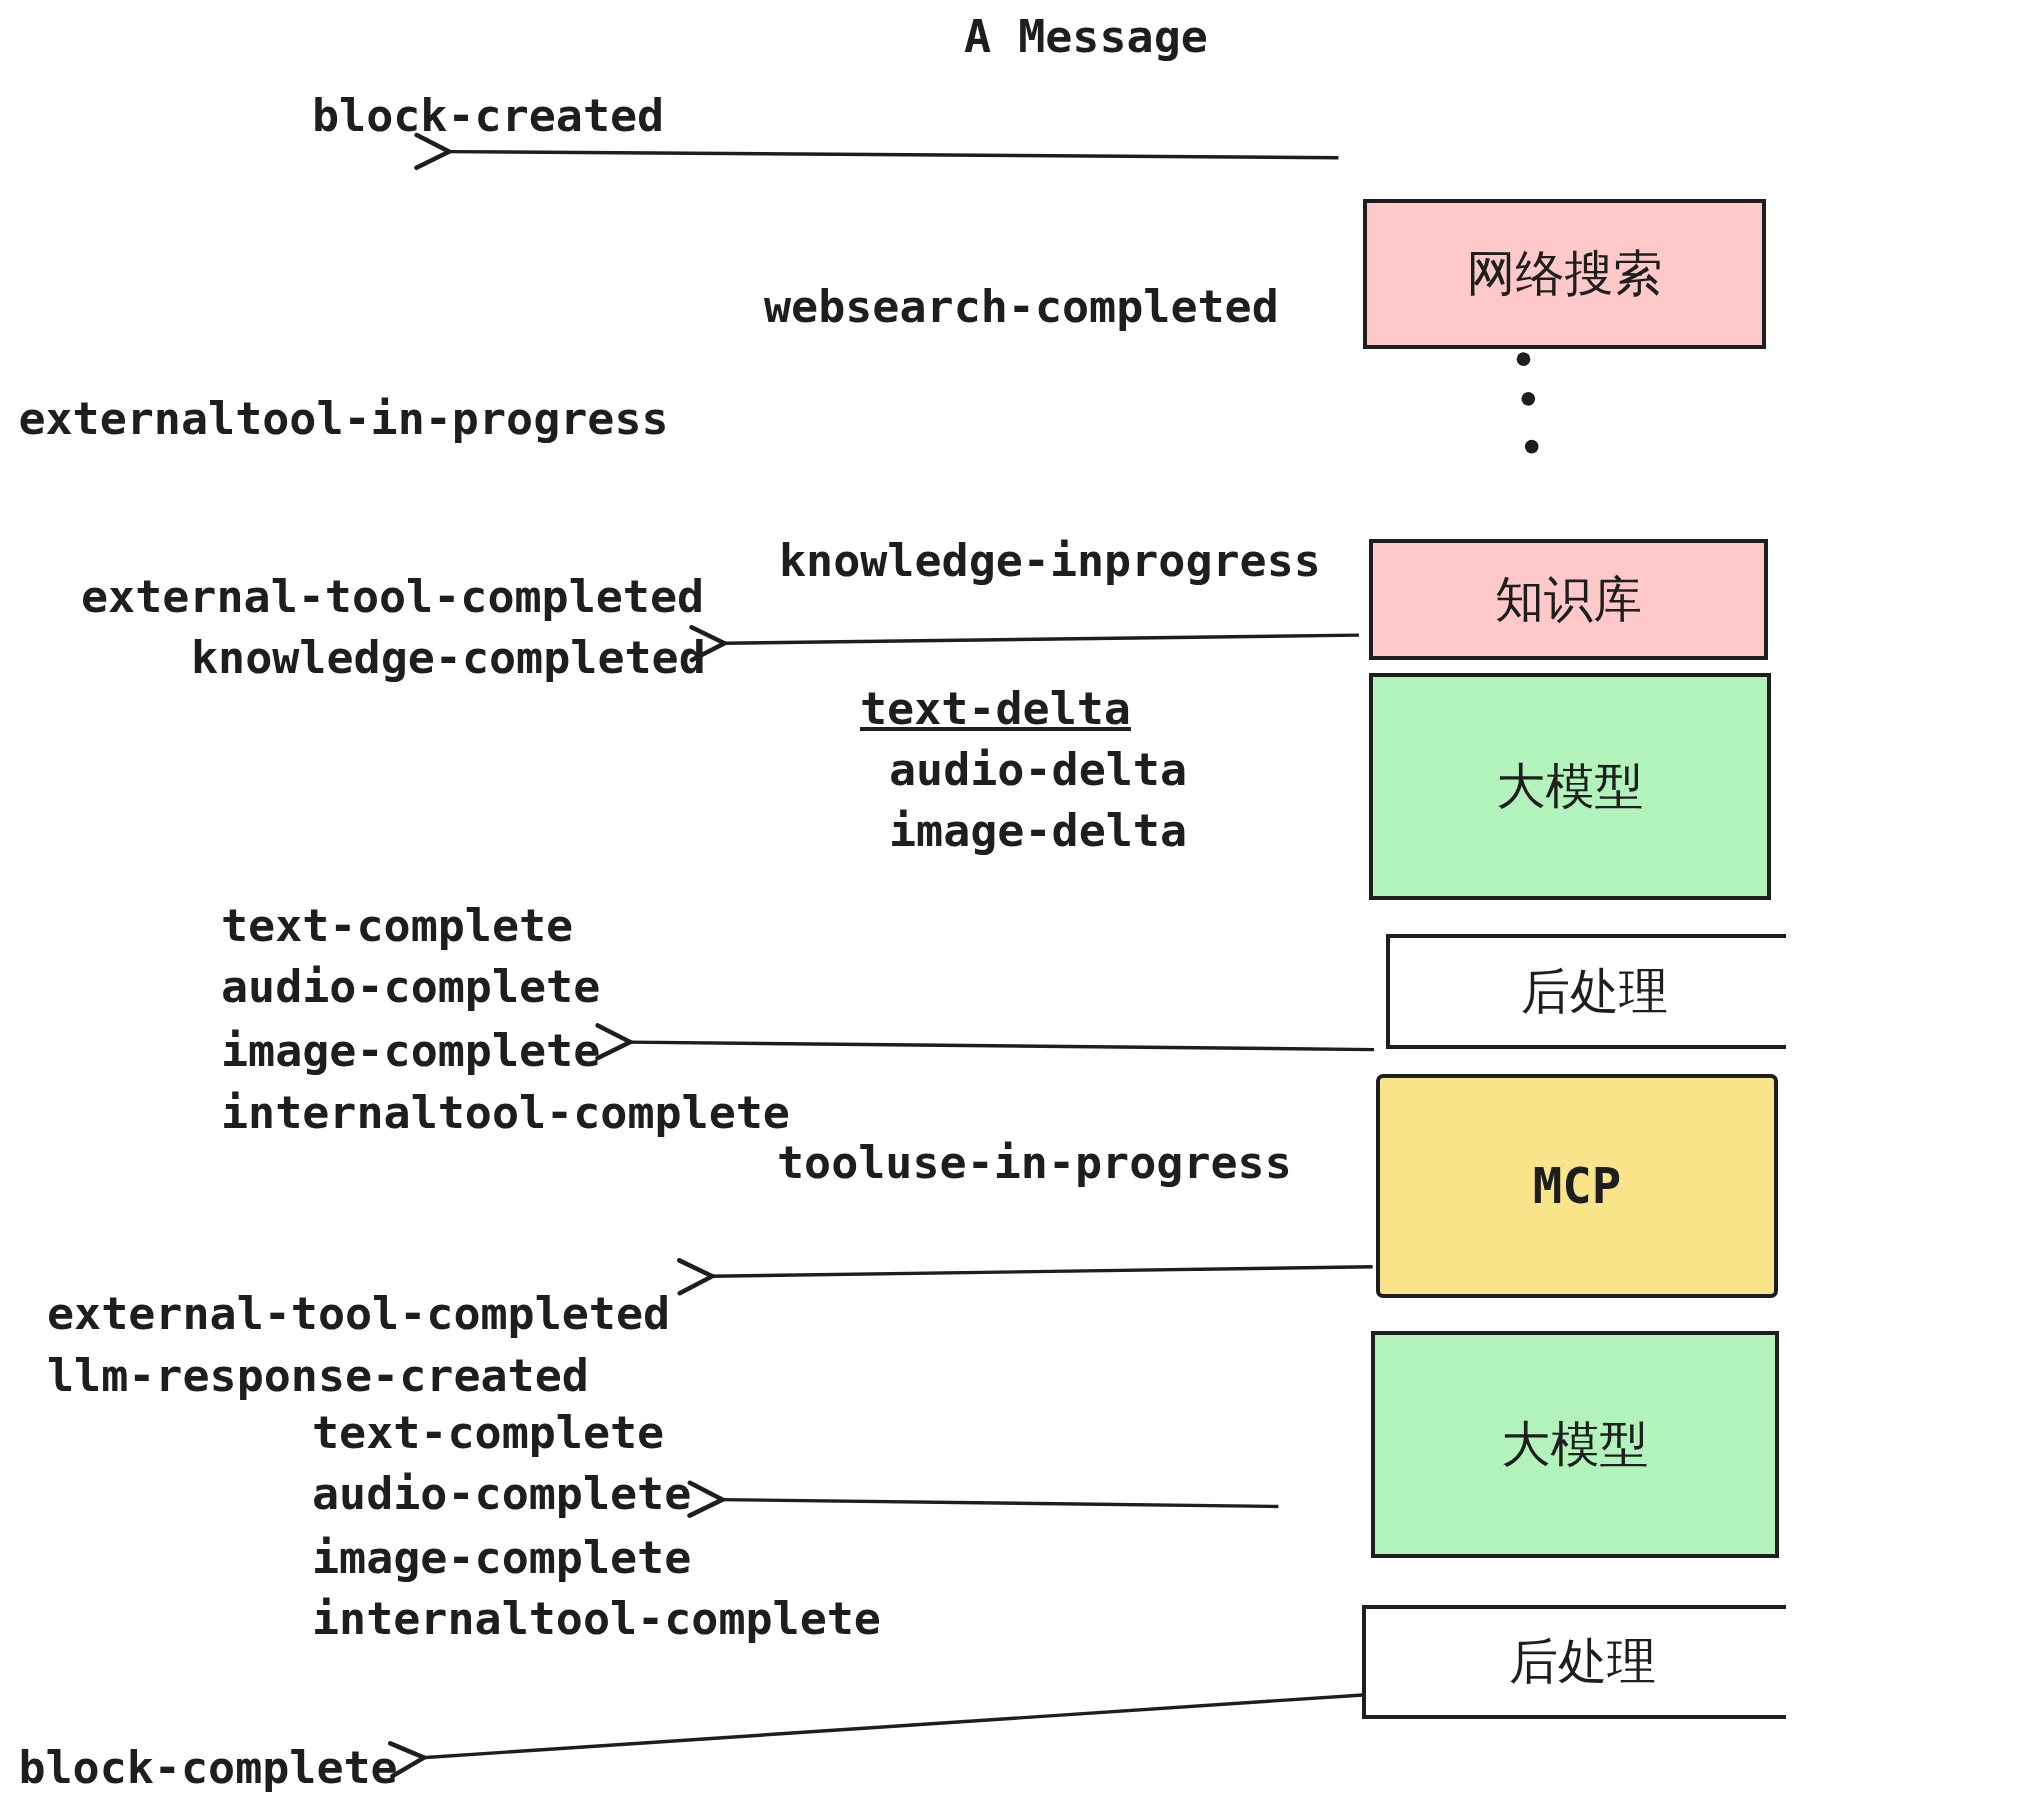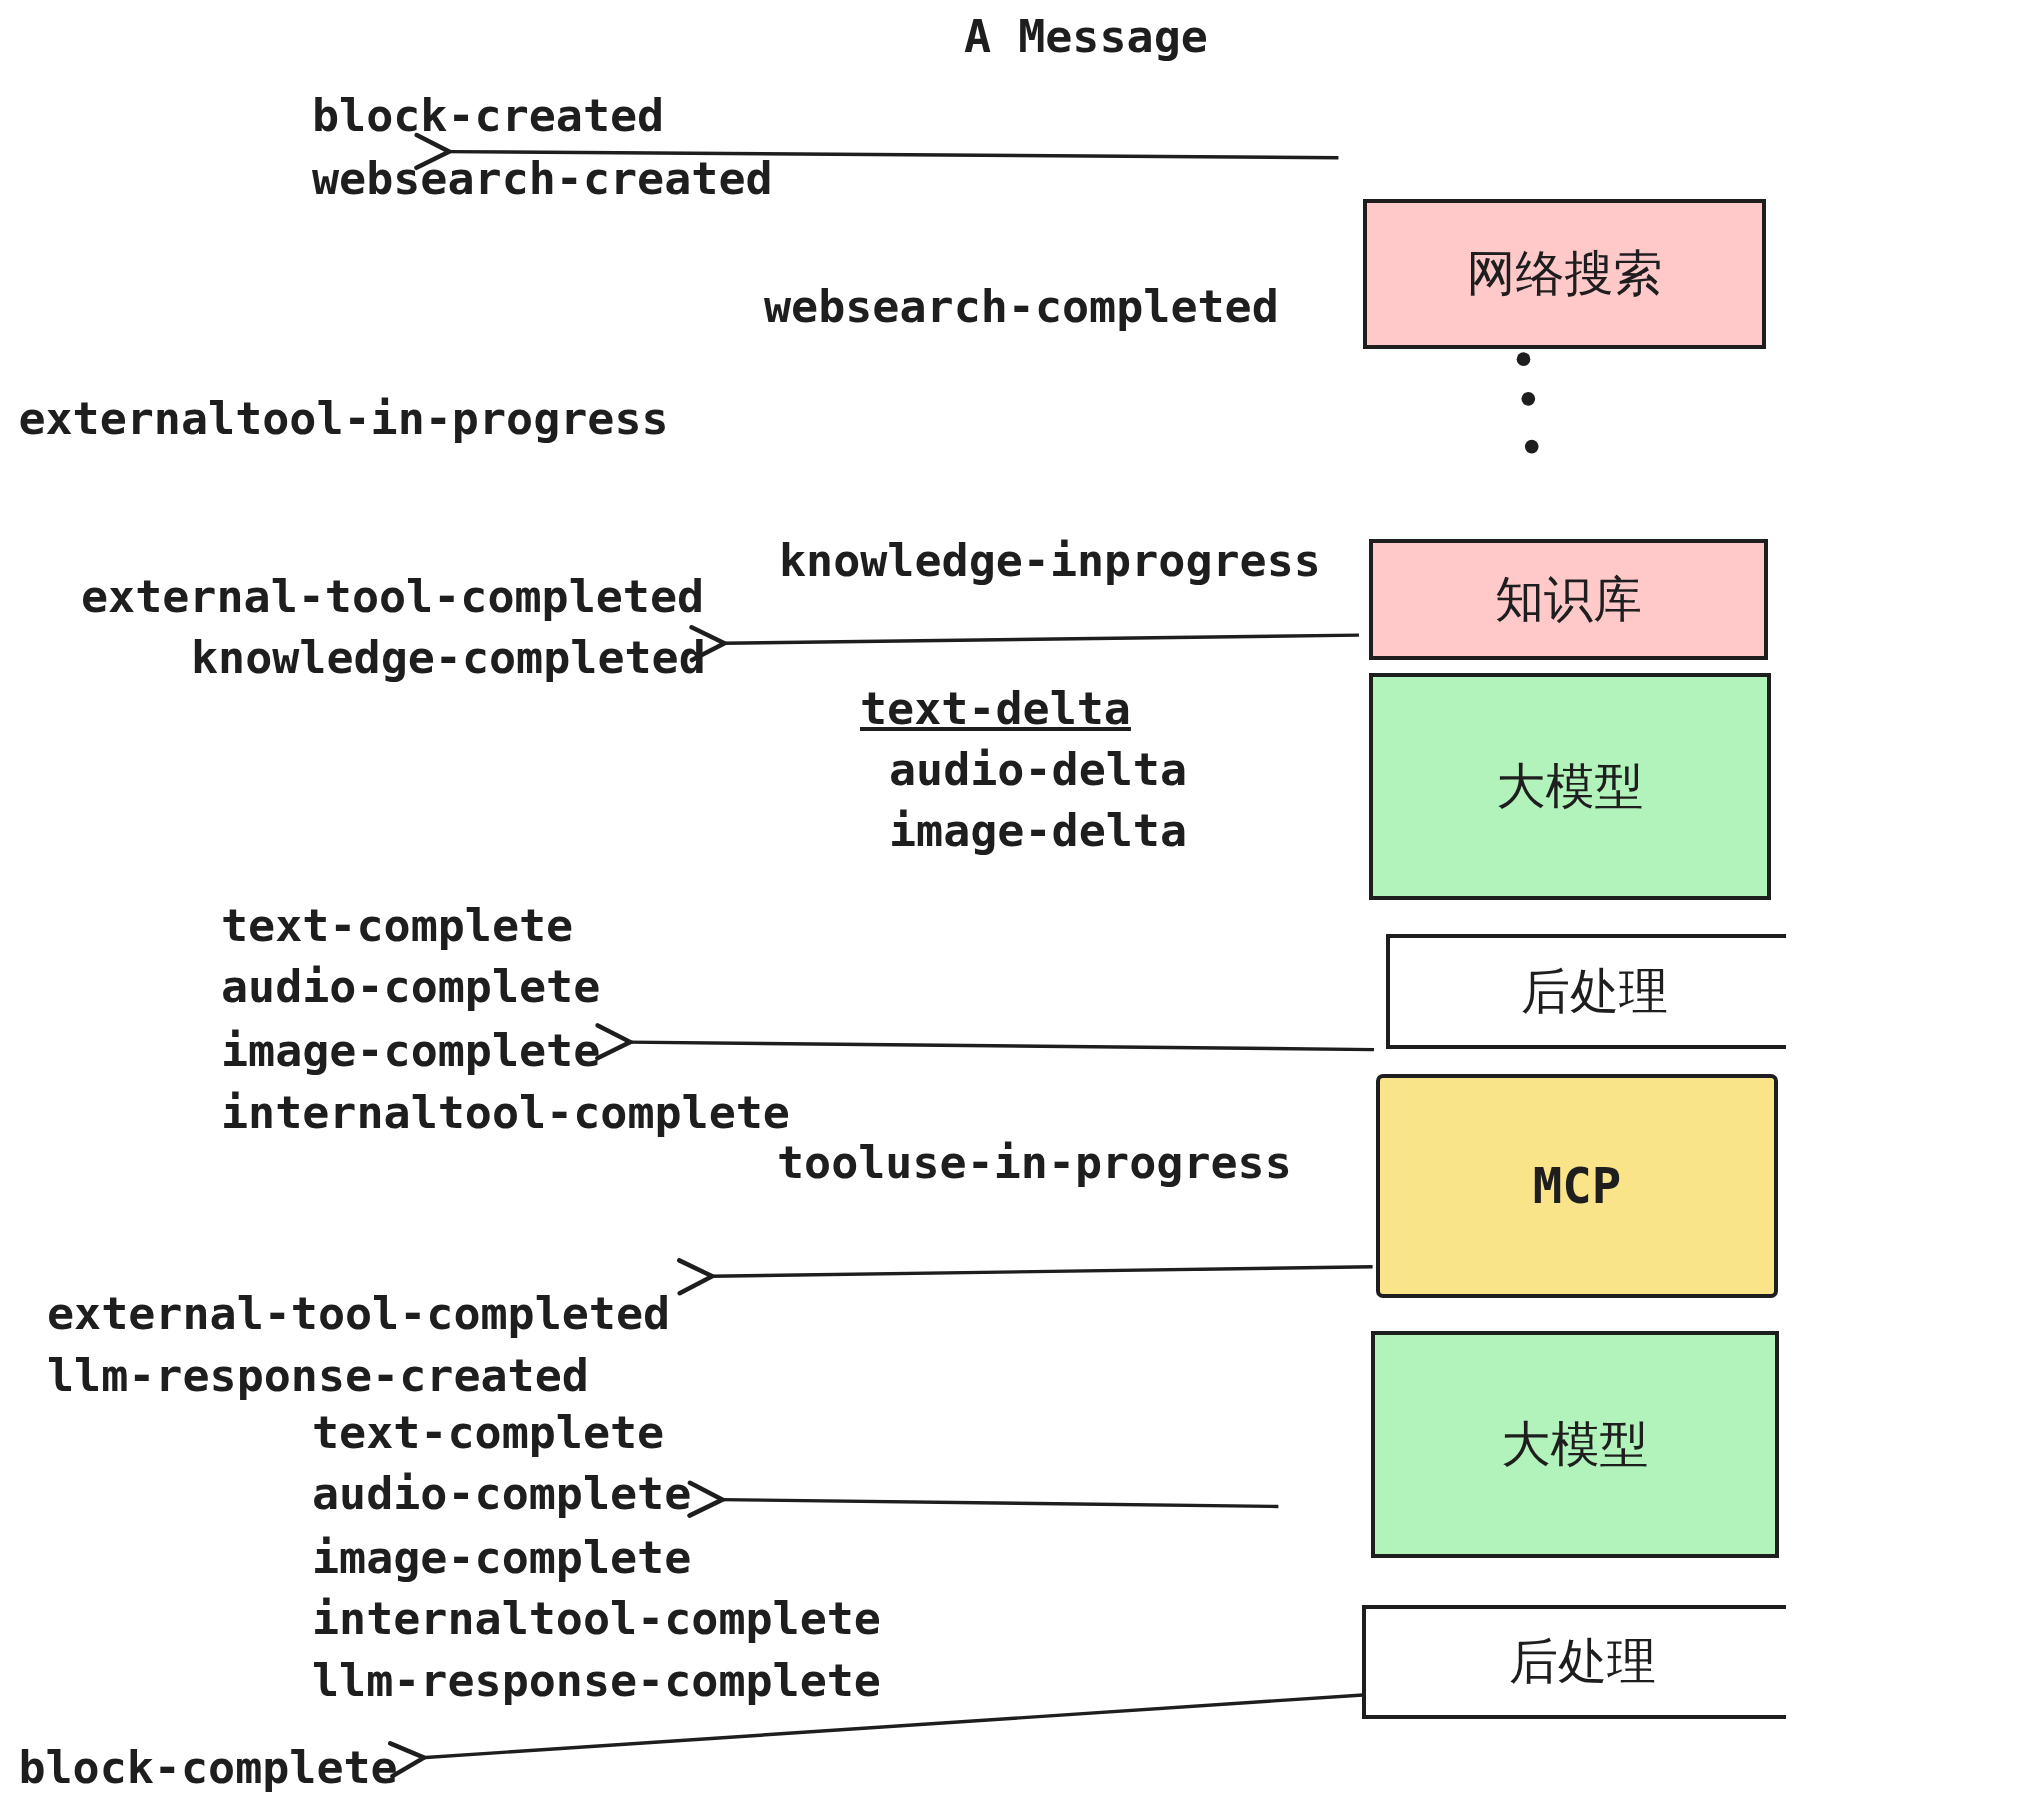--- a/index.html
+++ b/index.html
@@ -79,41 +79,39 @@
     <g fill="#1e1e1e">
       <circle cx="2231" cy="526" r="10"></circle>
       <circle cx="2238" cy="584" r="10"></circle>
       <circle cx="2243" cy="654" r="10"></circle>
     </g>
   </svg>
 
   <div class="title" style="left:964px;top:13.7px;">A Message</div>
 
   <div class="evt" style="left:312px;top:93px;">block-created</div>
-  <div class="evt" style="left:312px;top:156px;">websearch-created</div>
   <div class="evt" style="left:764px;top:284px;">websearch-completed</div>
   <div class="evt" style="left:779px;top:538px;">knowledge-inprogress</div>
   <div class="evt" style="left:18.4px;top:396px;">externaltool-in-progress</div>
   <div class="evt" style="left:81px;top:574px;">external-tool-completed</div>
   <div class="evt" style="left:191px;top:635px;">knowledge-completed</div>
   <div class="evt" style="left:860px;top:686px;text-decoration:underline;">text-delta</div>
   <div class="evt" style="left:889px;top:747px;">audio-delta</div>
   <div class="evt" style="left:889px;top:808px;">image-delta</div>
   <div class="evt" style="left:221px;top:903px;">text-complete</div>
   <div class="evt" style="left:221px;top:964px;">audio-complete</div>
   <div class="evt" style="left:221px;top:1028px;">image-complete</div>
   <div class="evt" style="left:221px;top:1090px;">internaltool-complete</div>
   <div class="evt" style="left:777px;top:1140px;">tooluse-in-progress</div>
   <div class="evt" style="left:47px;top:1291px;">external-tool-completed</div>
   <div class="evt" style="left:47px;top:1353px;">llm-response-created</div>
   <div class="evt" style="left:312px;top:1410px;">text-complete</div>
   <div class="evt" style="left:312px;top:1471px;">audio-complete</div>
   <div class="evt" style="left:312px;top:1535px;">image-complete</div>
   <div class="evt" style="left:312px;top:1596px;">internaltool-complete</div>
-  <div class="evt" style="left:312px;top:1658px;">llm-response-complete</div>
   <div class="evt" style="left:18.4px;top:1745px;">block-complete</div>
 
   <div class="box" style="left:1363px;top:171px;width:403px;height:150px;background:#ffc9c9;">
     <span>网络搜索</span>
   </div>
 
   <div class="box" style="left:1369px;top:511px;width:399px;height:121px;background:#ffc9c9;">
     <span>知识库</span>
   </div>
 

